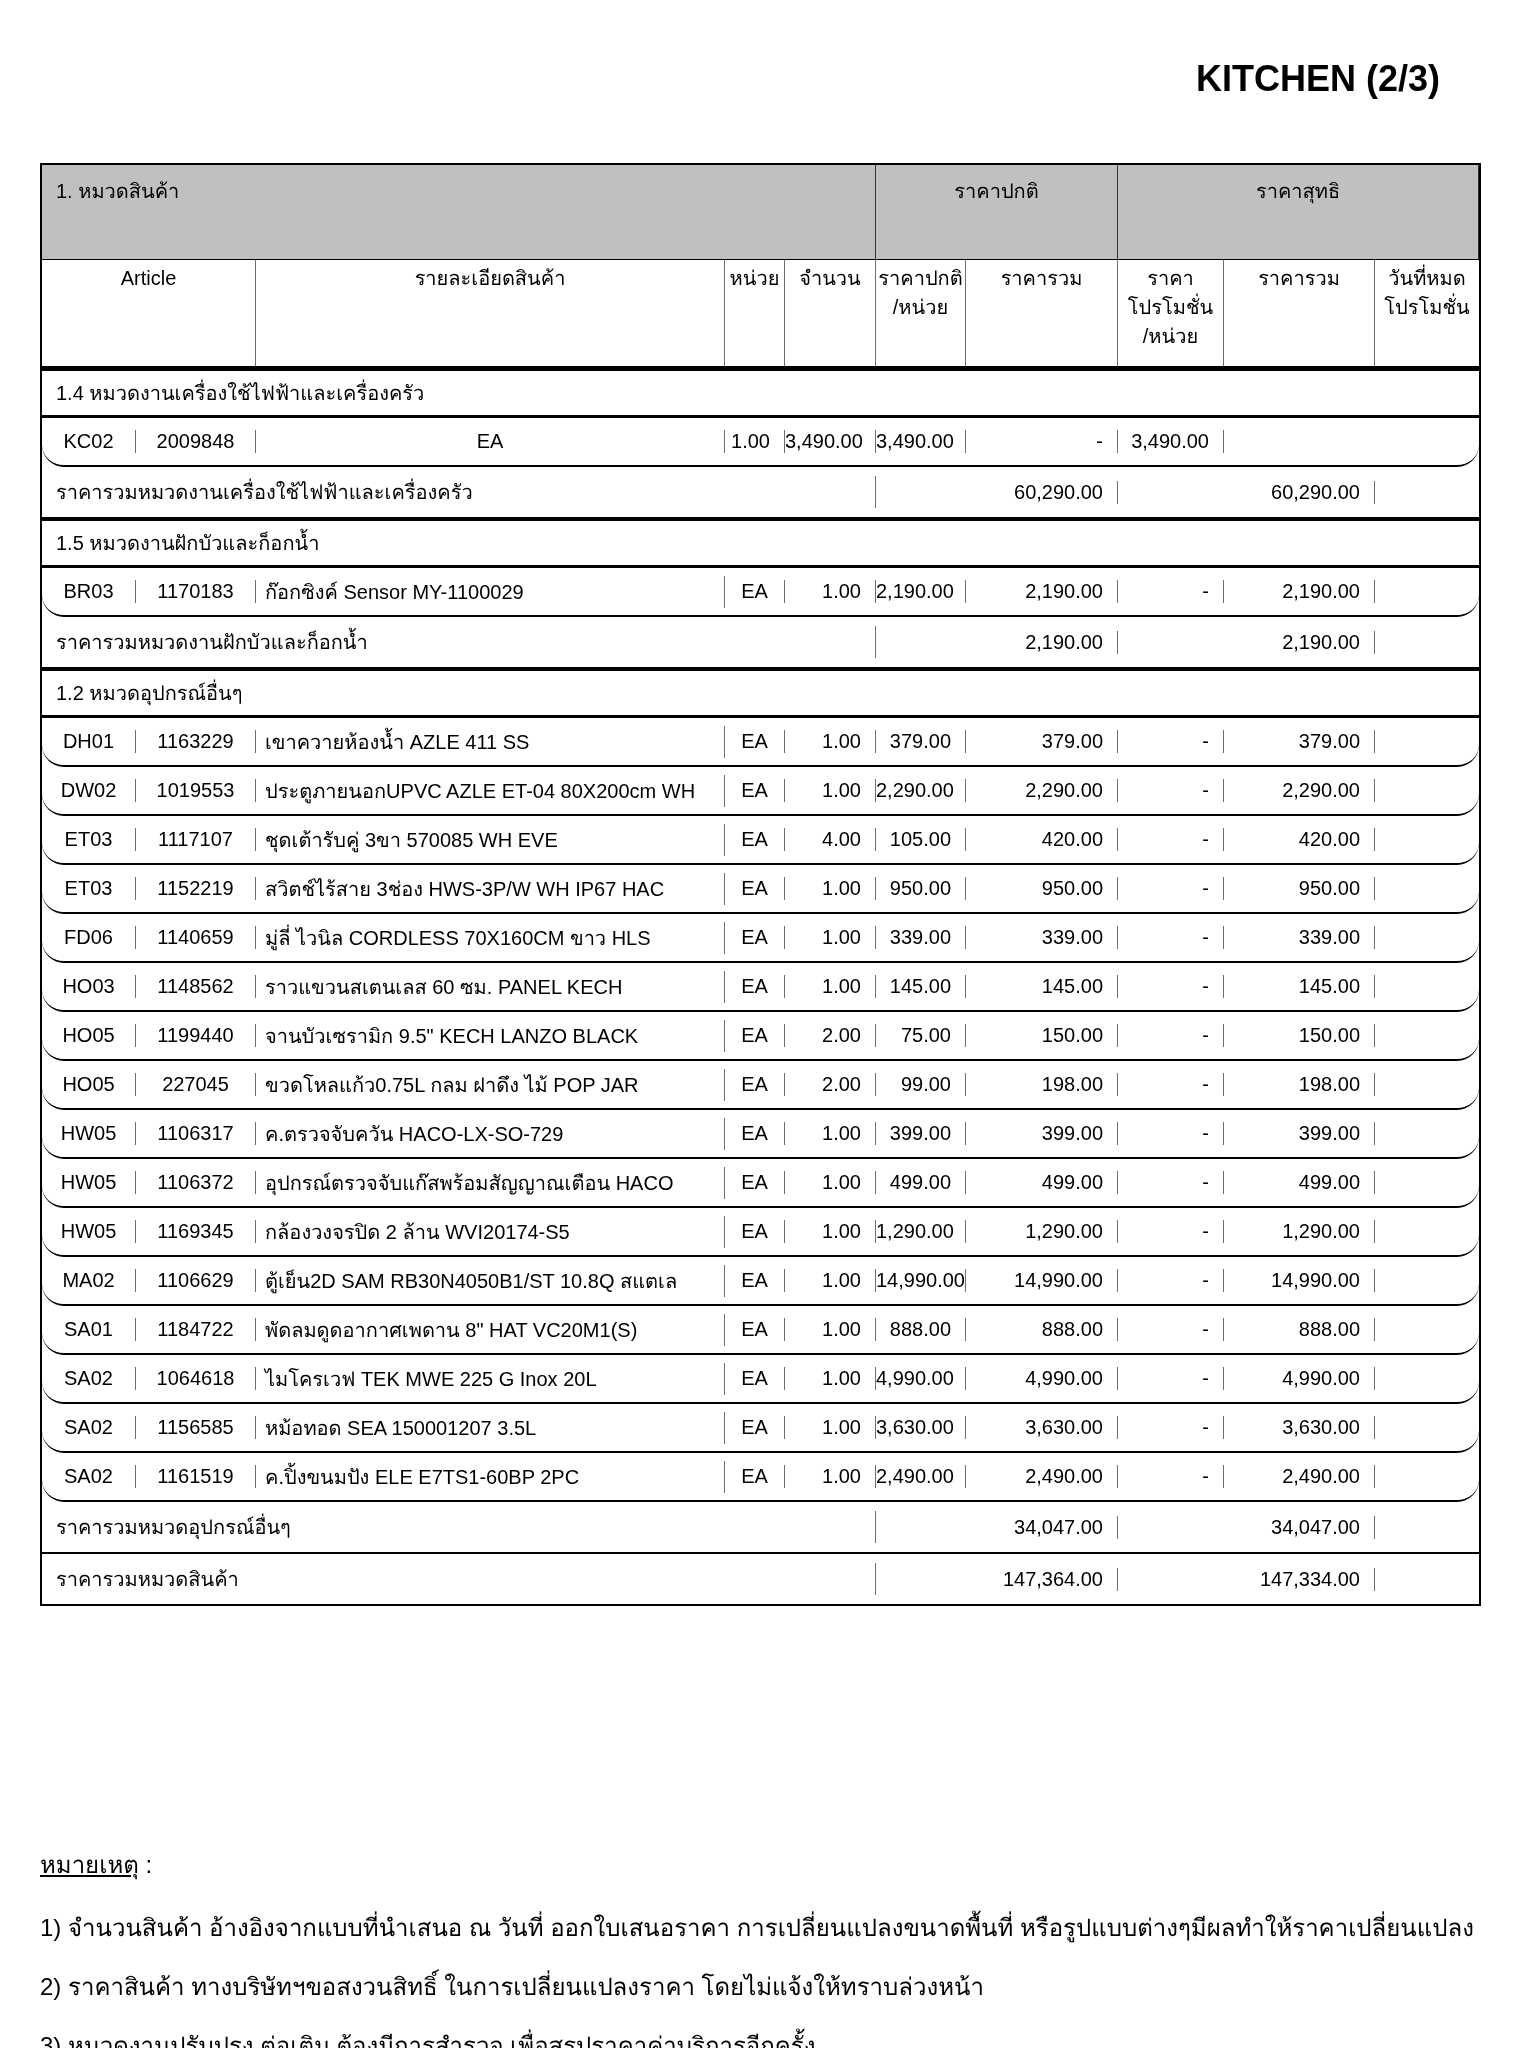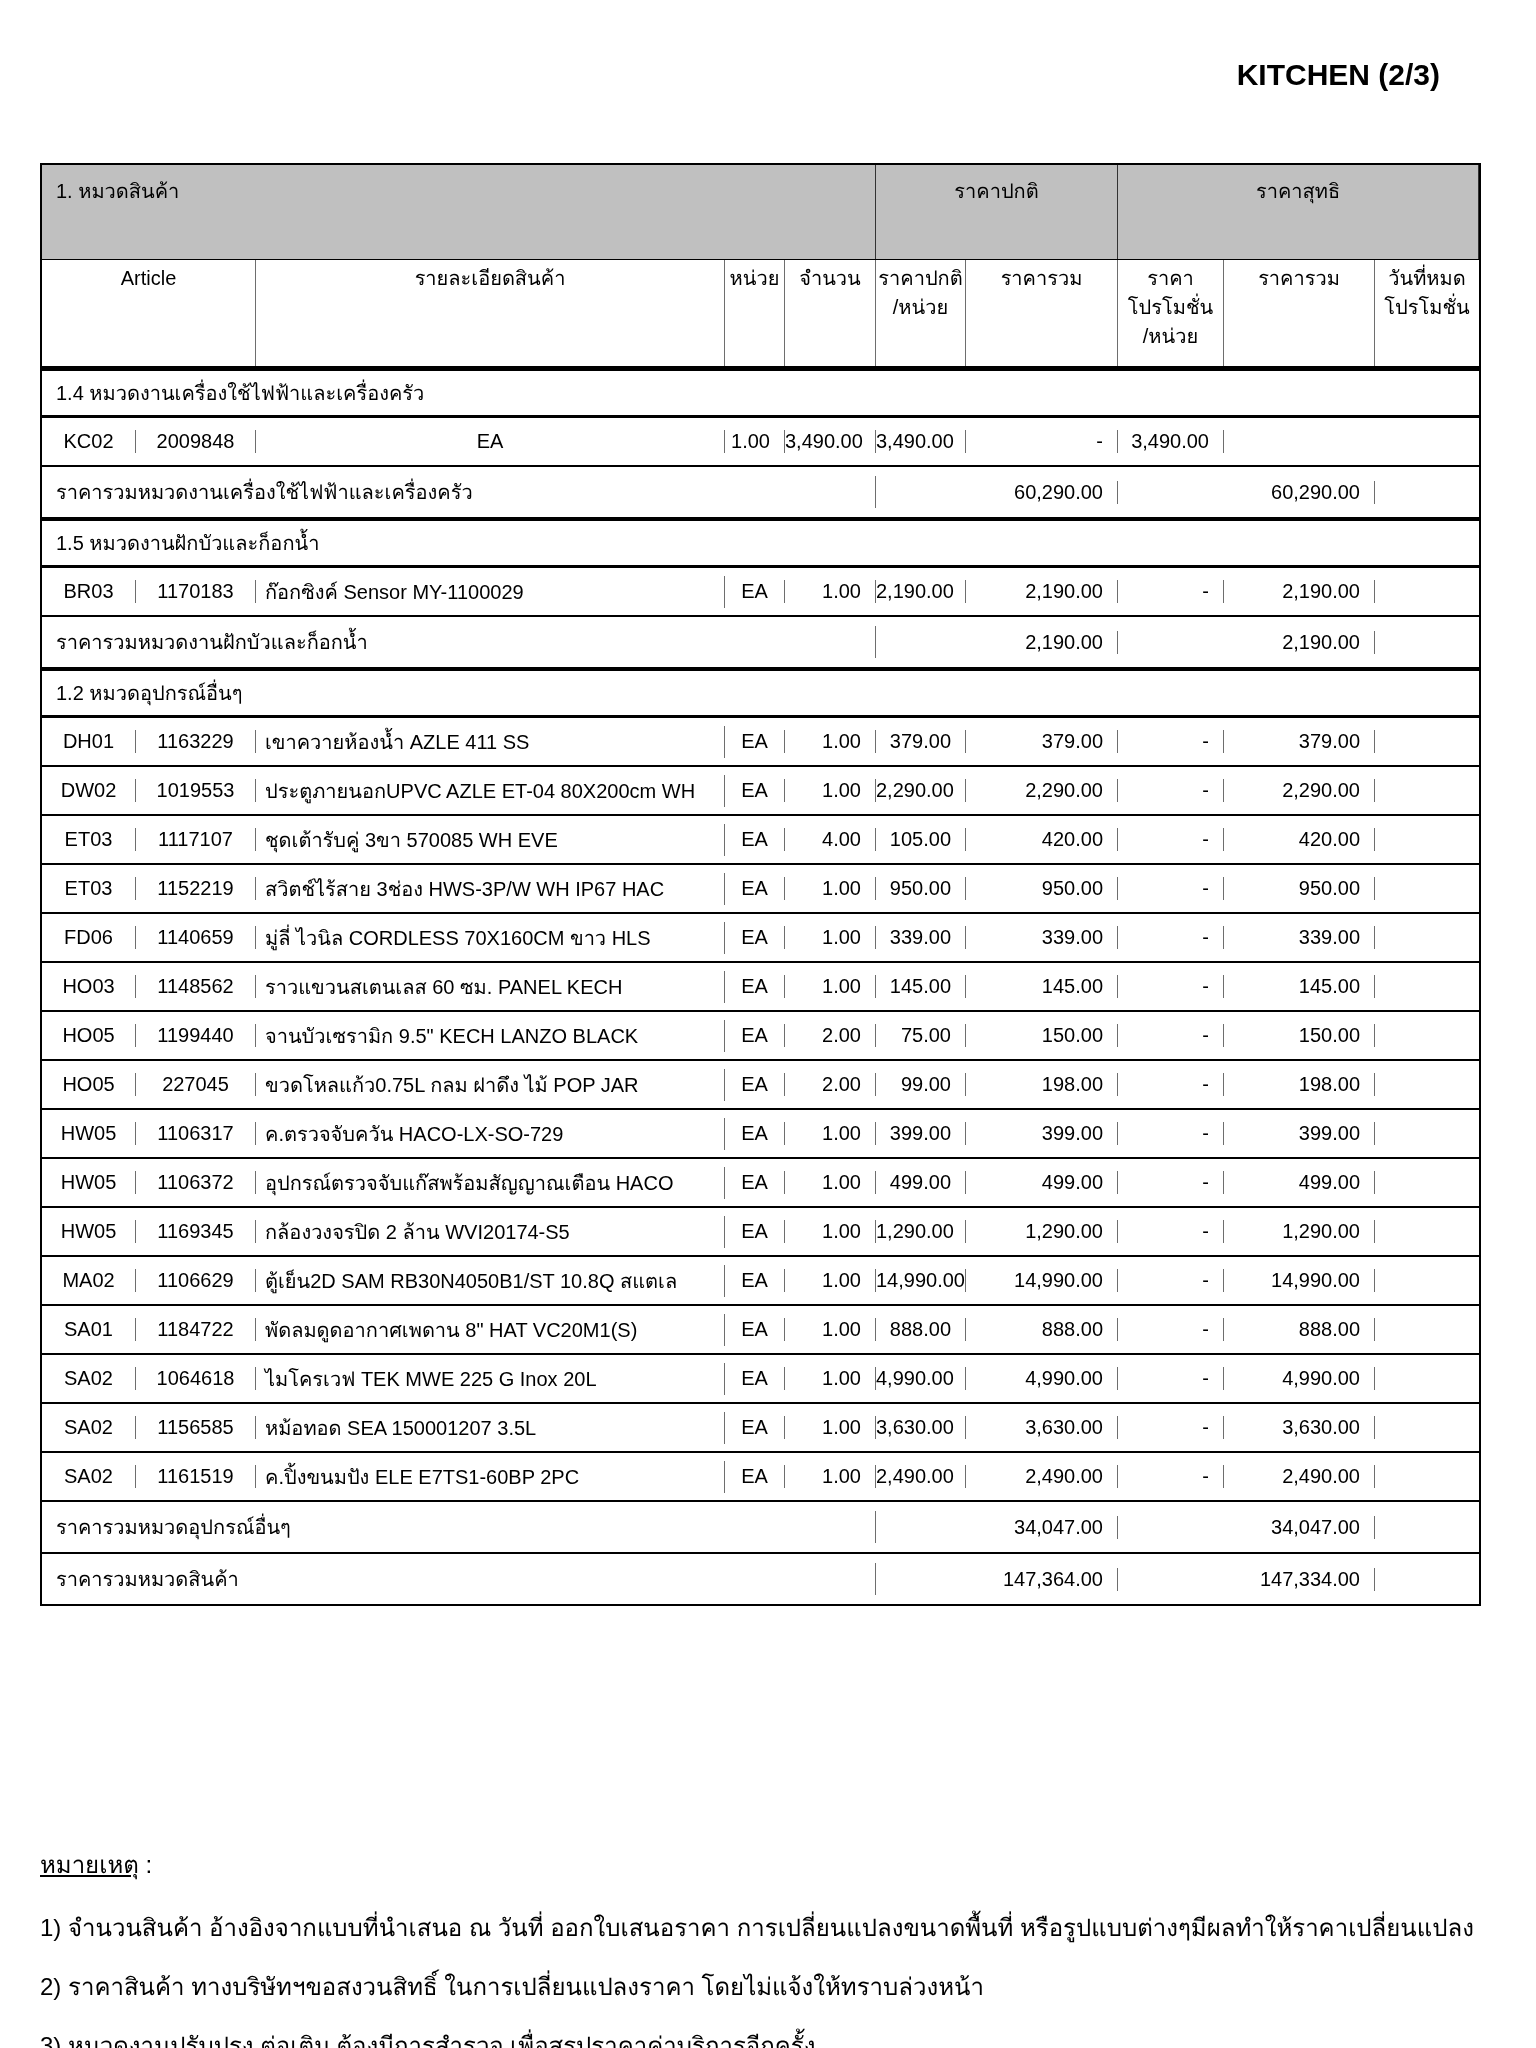--- a/index.html
+++ b/index.html
@@ -3,21 +3,21 @@
 <meta charset="utf-8">
 <style>
   html,body{margin:0;padding:0;background:#ffffff;}
   body{
     width:1536px;height:2048px;position:relative;
     font-family:"Liberation Sans","DejaVu Sans",sans-serif;
     color:#000;font-size:20px;
   }
   .page-title{
     position:absolute;top:58px;right:96px;
-    font-size:30px;font-weight:bold;letter-spacing:0px;
+    font-size:36px;font-weight:bold;letter-spacing:0px;
   }
   .quote-table{
     position:absolute;left:40px;top:163px;width:1437px;
     border:2px solid #000;
     --cols:94px 120px 469px 60px 91px 90px 152px 106px 151px 104px;
   }
   .row{display:grid;grid-template-columns:var(--cols);border-bottom:2px solid #000;}
   .row:last-child{border-bottom:none;}
   .td{border-right:1px solid #6e6e6e;overflow:hidden;}
   .td:last-child{border-right:none;}
@@ -32,21 +32,21 @@
   .row.colhead .td{
     text-align:center;padding-top:4px;
     white-space:pre-line;line-height:29px;
   }
   .c-art{grid-column:span 2;}
   
   .row.section{height:44px;border-top:2px solid #000;border-bottom:3px solid #000;}
   .row.section .td{border-right:none;text-align:center;}
   .full{grid-column:1/-1;display:flex;align-items:center;padding-left:14px;}
   
-  .row.item{height:47px;align-items:center;}
+  .row.item{height:47px;align-items:center;border-radius:22px;}
   
   .row.subtotal,.row.grand{height:50px;align-items:center;}
   .sub-label{grid-column:span 5;padding-left:14px;}
   .sub-normal{grid-column:span 2;}
   .sub-net{grid-column:span 2;}
   .row.grand{border-bottom:none;}
   
   .ctr{text-align:center;}
   .num{text-align:right;padding-right:14px;}
   .desc{padding-left:9px;}

